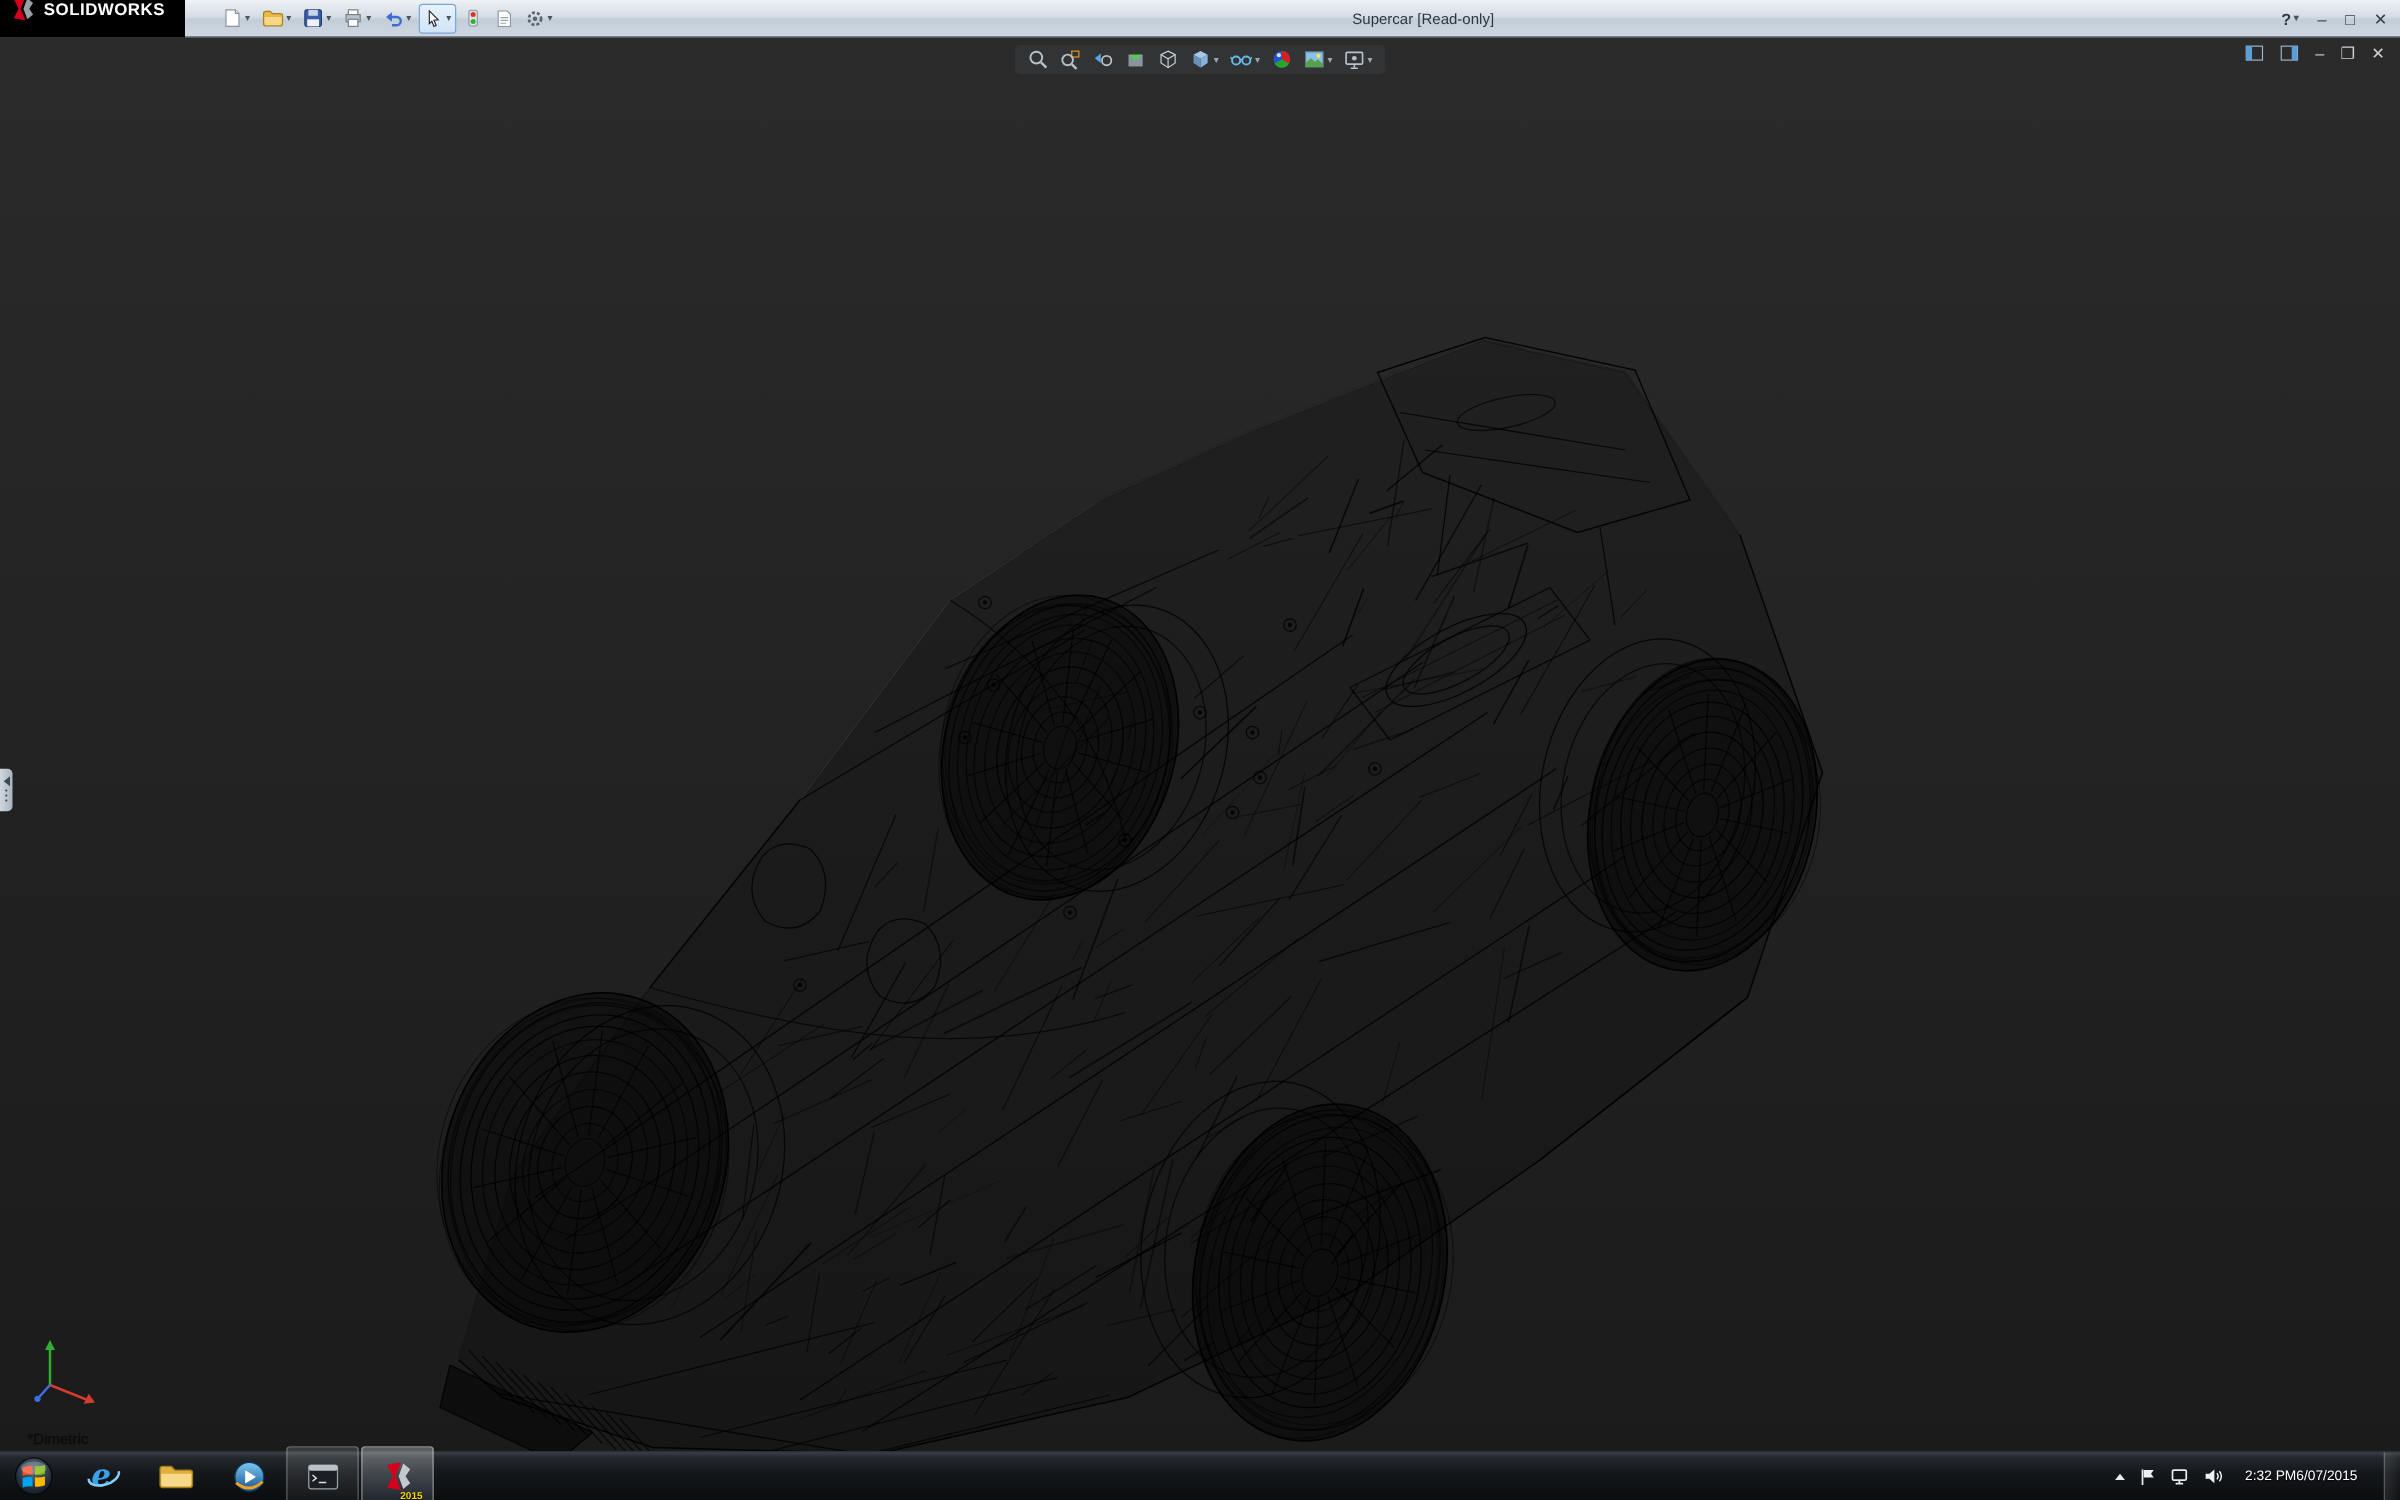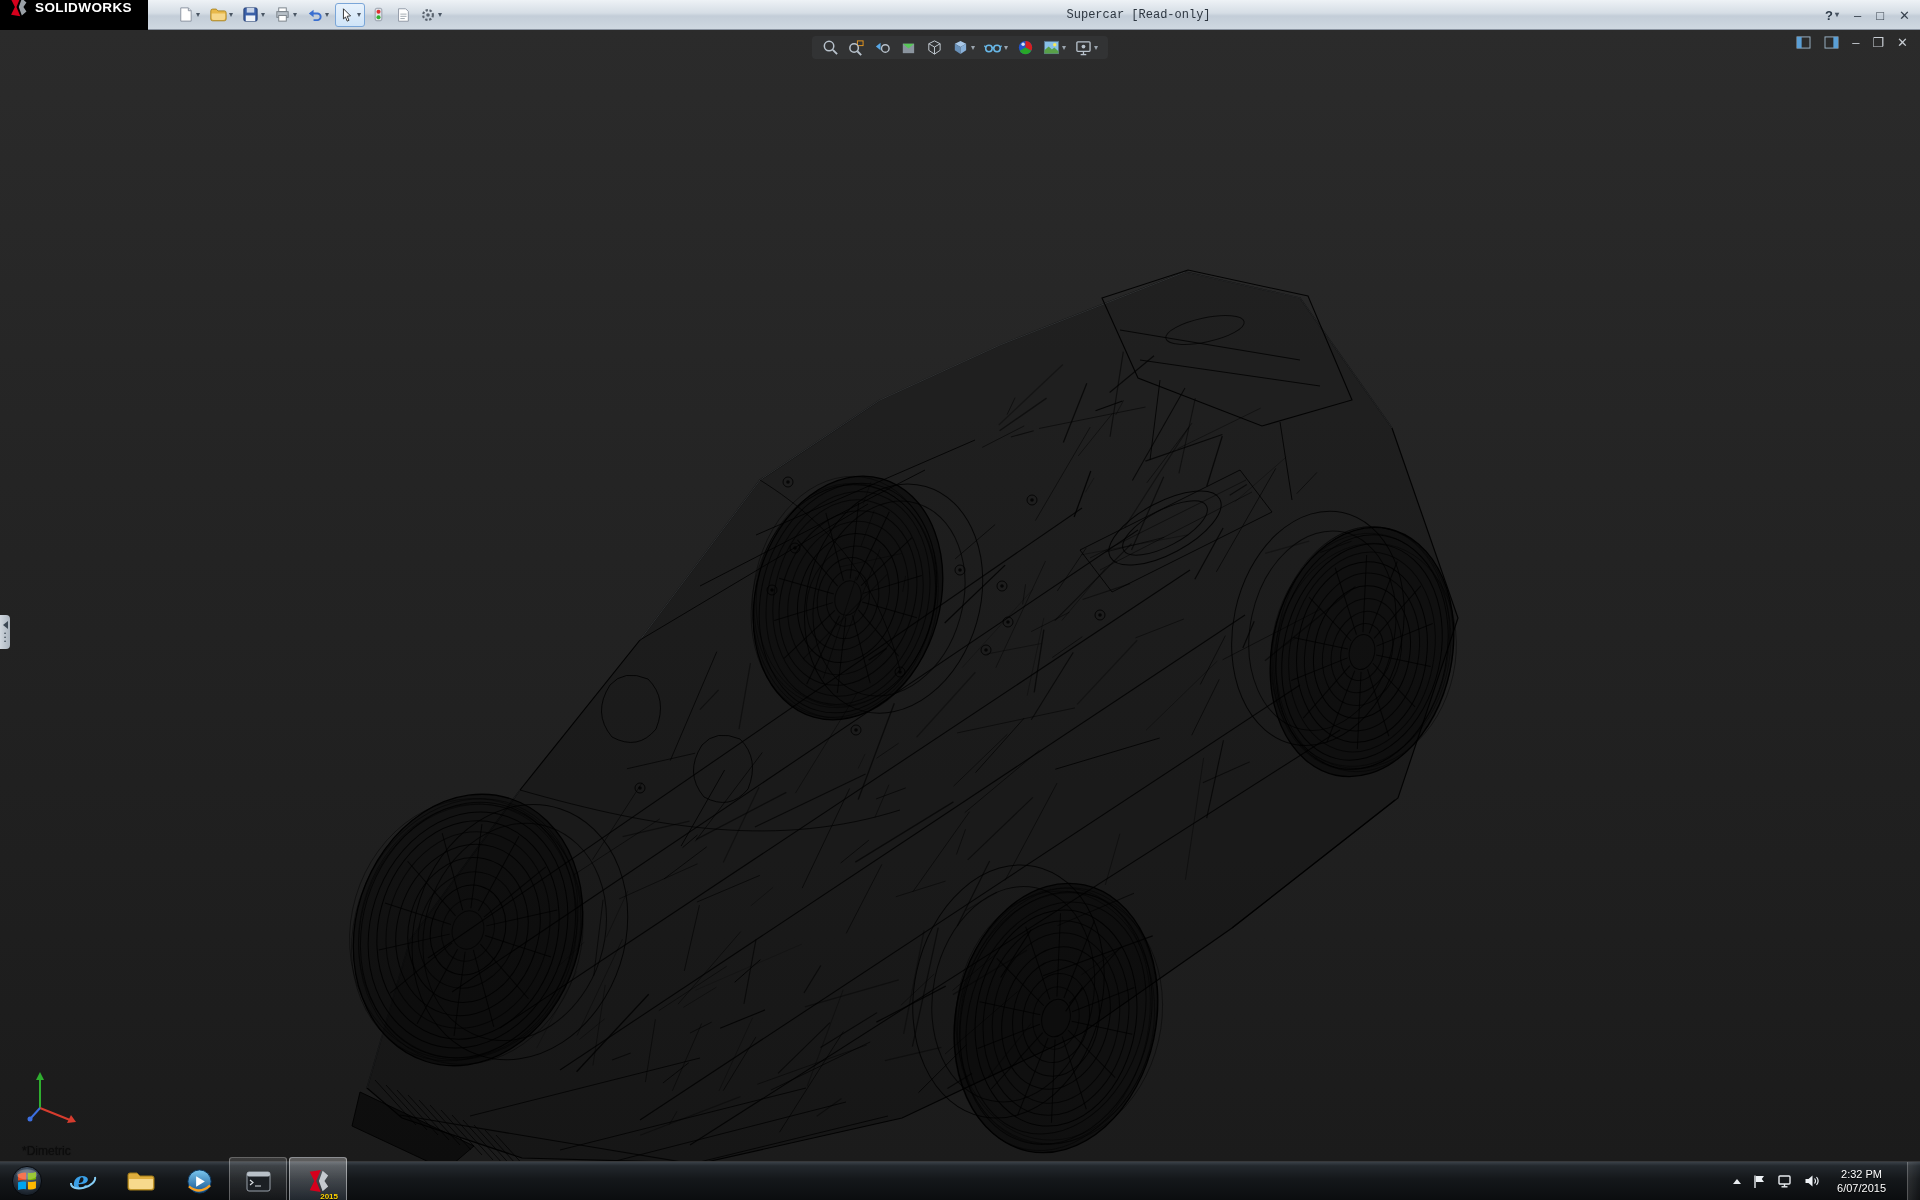--- a/index.html
+++ b/index.html
@@ -11,21 +11,21 @@
     background:linear-gradient(180deg,#eef2f6 0%,#d5dde5 45%,#c3cdd8 55%,#cfd8e1 100%);
     border-bottom:1px solid #8a93a0; display:flex; align-items:center; }
   .logo { height:30px; background:#000; display:flex; align-items:center; gap:7px;
           padding:0 16px 15px 8px; cursor:default; }
   .logo-text { color:#fff; font-weight:bold; font-size:13.5px; letter-spacing:.4px; }
   .qat { display:flex; align-items:center; margin-left:26px; gap:3px; height:100%; }
   .qat-btn { display:flex; align-items:center; height:24px; padding:0 3px; border-radius:3px; }
   .qat-btn.selected { border:1px solid #7aa6d8; background:linear-gradient(#e8f2fc,#cfe4f8); }
   .caret { font-size:8px; color:#4a5664; margin-left:2px; line-height:1; }
   .tb-title { position:absolute; left:59.3%; top:0; height:30px; transform:translateX(-50%);
-    display:flex; align-items:center; font-size:12px; color:#2d3640; white-space:nowrap;font-family:Liberation Mono, monospace; }
+    display:flex; align-items:center; font-size:12px; color:#2d3640; white-space:nowrap; }
   .tb-right { position:absolute; right:10px; top:0; height:30px; display:flex;
     align-items:center; gap:15px; }
   .help-btn { display:flex; align-items:center; font-size:13px; font-weight:bold; color:#2d3a48; }
   .win-glyph { color:#37414d; font-size:13px; line-height:1; }
 
   
   .viewport { position:absolute; top:30px; left:0; width:1920px; height:1131px; z-index:1;
     background:linear-gradient(180deg,#2b2b2b 0%, #242424 40%, #1b1b1b 100%); cursor:default; }
   #car-wire { position:absolute; top:0; left:0; }
 
@@ -63,21 +63,21 @@
     position:relative; }
   .tb-item.running { margin:0 1px; border:1px solid rgba(255,255,255,0.30); border-radius:3px;
     height:48px; background:linear-gradient(180deg,rgba(255,255,255,0.14),rgba(255,255,255,0.03)); }
   .tb-item.active { background:linear-gradient(180deg,rgba(255,255,255,0.30),rgba(160,200,255,0.12));
     border-color:rgba(255,255,255,0.45); }
   .sw-badge { position:absolute; bottom:3px; right:8px; font-size:8px; font-weight:bold;
     color:#ffd400; text-shadow:0 1px 1px #000; }
   .tray { margin-left:auto; display:flex; align-items:center; gap:11px; height:100%; }
   .hidden-arrow { width:0; height:0; border-left:4px solid transparent;
     border-right:4px solid transparent; border-bottom:5px solid #e8ecf0; }
-  .clock { display:flex; flex-direction:column; align-items:center; justify-content:center;
+  .clock { display:flex; flex-direction:row; align-items:center; justify-content:center;
     color:#fff; font-size:11px; line-height:14px; text-shadow:0 1px 1px #000; padding:0 6px; }
   .show-desktop { width:13px; height:100%; margin-left:4px;
     border-left:1px solid rgba(255,255,255,0.28);
     background:linear-gradient(90deg,rgba(255,255,255,0.10),rgba(255,255,255,0.02)); }
 </style>
 </head>
 <body>
 
 <div class="titlebar">
   <div class="logo">

